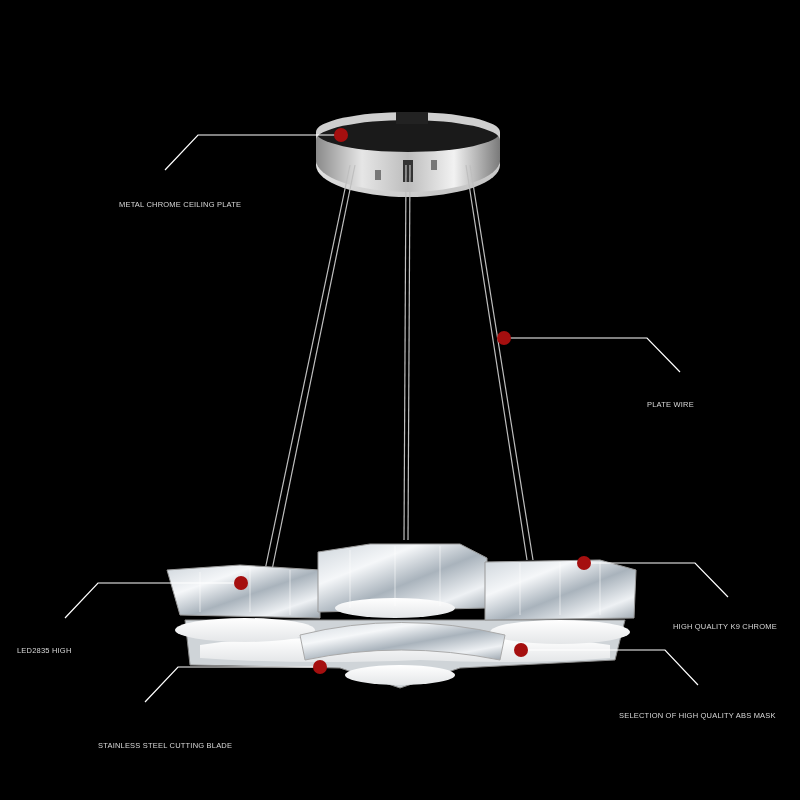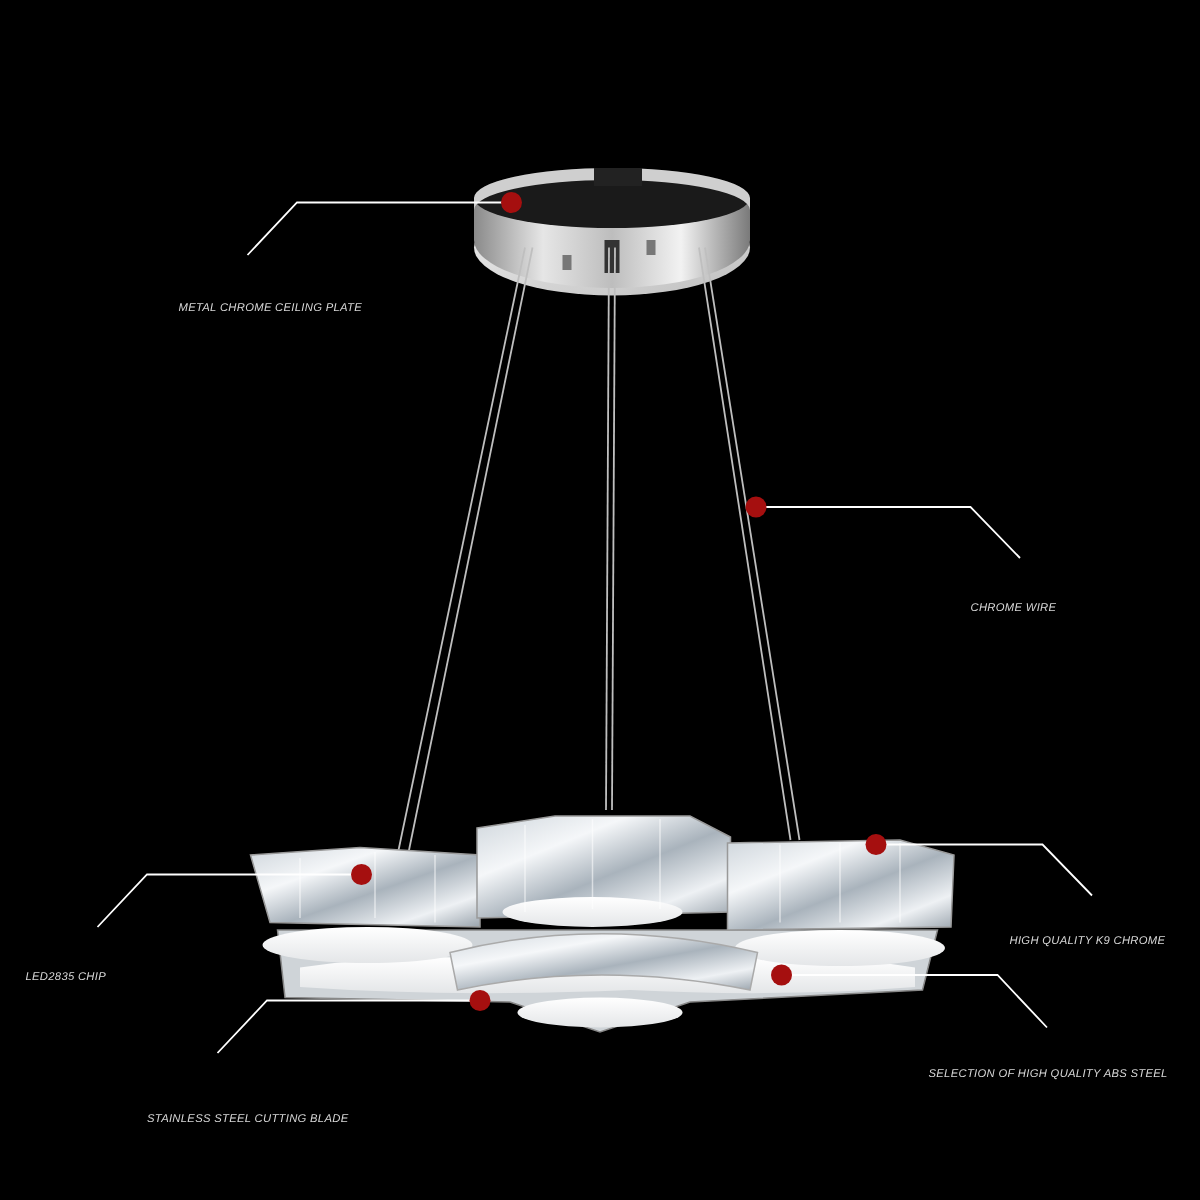--- a/index.html
+++ b/index.html
@@ -1,17 +1,17 @@
 <!DOCTYPE html>
 <html><head>
   <meta charset="utf-8">
   <style>
     html,body{margin:0;padding:0;background:#000;}
     body{width:800px;height:800px;position:relative;overflow:hidden;font-family:"Liberation Sans",sans-serif;}
-    #stage{position:absolute;left:0;top:0;width:800px;height:800px;font-style:italic;}
+    #stage{position:absolute;left:0;top:0;width:800px;height:800px;}
     .label{position:absolute;color:#d8d8d8;font-size:7.5px;letter-spacing:0.2px;white-space:nowrap;font-family:"Liberation Sans",sans-serif;}
   </style>
 </head>
 <body>
 
 <div id="stage">
   <svg id="art" width="800" height="800" viewBox="0 0 800 800">
     <defs>
       <linearGradient id="chrome" x1="0" x2="1" y1="0" y2="0">
         <stop offset="0" stop-color="#8a8a8a"></stop>
@@ -101,18 +101,18 @@
       <circle cx="341" cy="135" r="7"></circle>
       <circle cx="504" cy="338" r="7"></circle>
       <circle cx="241" cy="583" r="7"></circle>
       <circle cx="584" cy="563" r="7"></circle>
       <circle cx="521" cy="650" r="7"></circle>
       <circle cx="320" cy="667" r="7"></circle>
     </g>
   </svg>
 
   <div class="label" style="left:119px;top:200px;">METAL CHROME CEILING PLATE</div>
-  <div class="label" style="left:647px;top:400px;">CHROME WIRE</div>
-  <div class="label" style="left:17px;top:646px;">LED2835 CHIP</div>
+  <div class="label" style="left:647px;top:400px;">PLATE WIRE</div>
+  <div class="label" style="left:17px;top:646px;">LED2835 HIGH</div>
   <div class="label" style="left:673px;top:622px;">HIGH QUALITY K9 CHROME</div>
-  <div class="label" style="left:619px;top:711px;">SELECTION OF HIGH QUALITY ABS STEEL</div>
+  <div class="label" style="left:619px;top:711px;">SELECTION OF HIGH QUALITY ABS MASK</div>
   <div class="label" style="left:98px;top:741px;">STAINLESS STEEL CUTTING BLADE</div>
 </div>
 
 </body></html>

